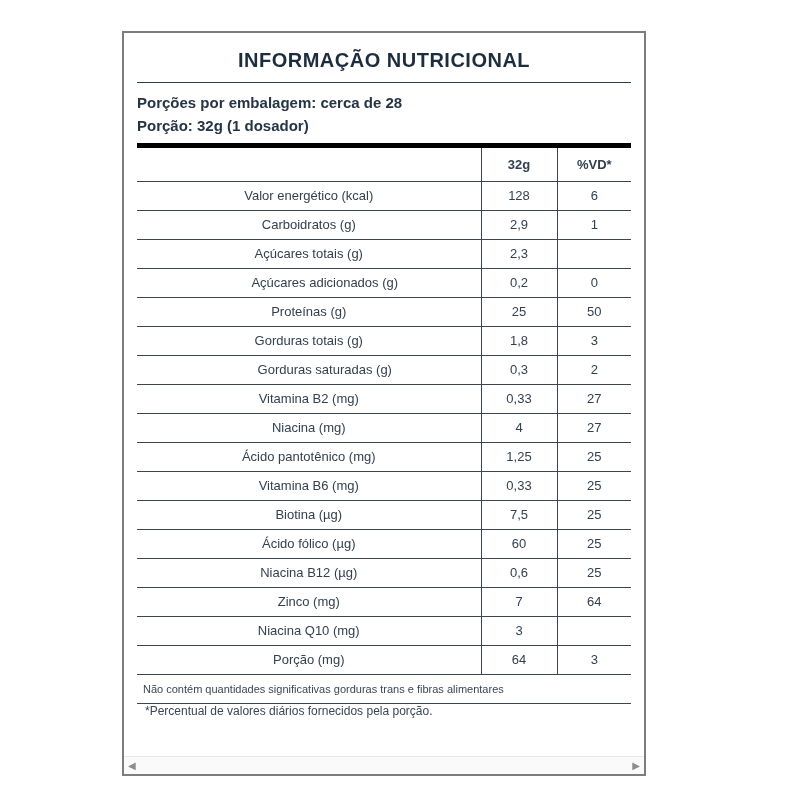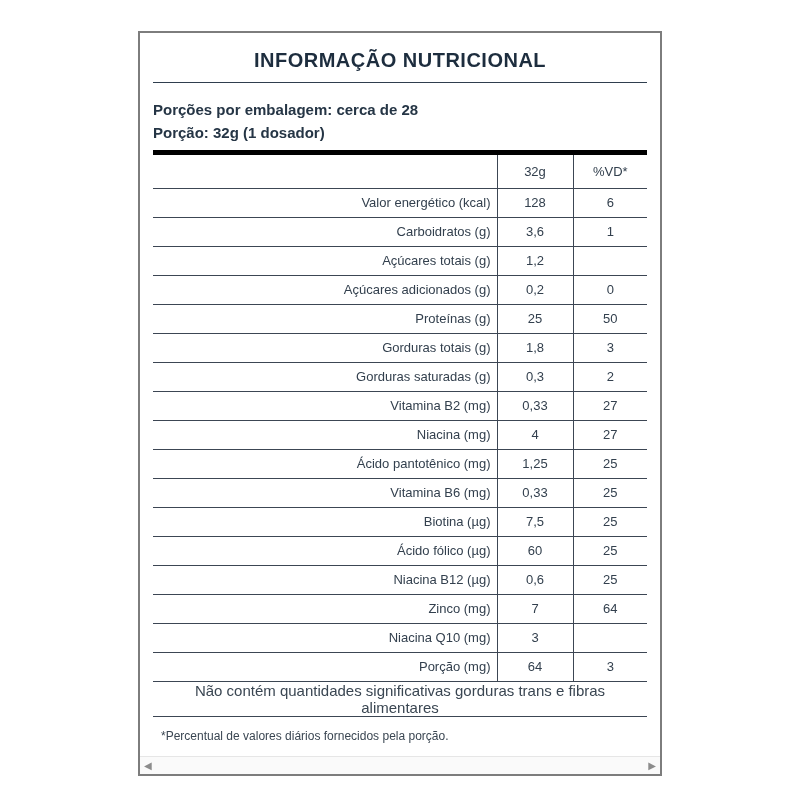--- a/index.html
+++ b/index.html
@@ -4,21 +4,21 @@
 <style>
   * { margin: 0; padding: 0; box-sizing: border-box; }
   html, body {
     width: 800px; height: 800px;
     background: #ffffff;
     font-family: "Liberation Sans", "DejaVu Sans", sans-serif;
     color: #33404e;
   }
   .label-panel {
     position: absolute;
-    left: 138px; top: 31px;
+    left: 122px; top: 31px;
     width: 524px; height: 745px;
     border: 2px solid #7d7d7d;
     background: #ffffff;
     overflow: hidden;
   }
   .content {
     padding: 14px 13px 0 13px;
   }
   .title {
     text-align: center;
@@ -26,21 +26,21 @@
     font-size: 20px;
     line-height: 26px;
     letter-spacing: 0.5px;
     color: #1d2d3e;
   }
   .title-rule {
     border: none;
     border-top: 1.5px solid #2f3e4e;
     margin-top: 9px;
   }
-  .serving-block { margin-top: 15px; }
+  .serving-block { margin-top: 8px; }
   .serving-line {
     font-weight: bold;
     font-size: 15px;
     line-height: 23px;
     color: #253545;
   }
   .heavy-rule {
     height: 5px;
     background: #000000;
     margin-top: 6px;
@@ -53,47 +53,47 @@
     color: #33404e;
   }
   table.nutrition th, table.nutrition td {
     font-weight: normal;
     padding: 0 6px;
   }
   table.nutrition thead th {
     height: 33px;
     vertical-align: middle;
     border-bottom: 1.5px solid #3c4653;
+    font-weight: bold;
   }
   table.nutrition thead th.label-col { border-bottom: 1.5px solid #3c4653; }
   table.nutrition tbody td {
     height: 29px;
     vertical-align: middle;
     border-bottom: 1px solid #3c4653;
   }
   .col-amount, .col-dv {
     width: 76px;
     text-align: center;
     border-left: 1px solid #3c4653;
   }
   .col-dv { width: 74px; }
-  td.nutrient-label { text-align: right; padding-left: 8px; }
+  td.nutrient-label { text-align: center; padding-left: 8px; }
   td.nutrient-label.indent { padding-left: 38px; }
   td.note-cell {
-    font-size: 15px;
+    font-size: 11px;
     color: #3a4652;
     height: 27px;
     padding-left: 8px;
     border-bottom: 1px solid #3c4653;
-    text-align: center;
   }
   .footnote {
     font-size: 12px;
     color: #3a4652;
-    margin-top: 12px;
+    margin-top: 0;
     padding-left: 8px;
   }
   .h-scrollbar {
     position: absolute;
     left: 0; right: 0; bottom: 0;
     height: 18px;
     background: #fafafa;
     border-top: 1px solid #e6e6e6;
     display: flex;
     align-items: center;
@@ -135,26 +135,26 @@
         </tr>
       </thead>
       <tbody id="nutrition-rows">
           <tr>
             <td class="nutrient-label">Valor energético (kcal)</td>
             <td class="col-amount">128</td>
             <td class="col-dv">6</td>
           </tr>
           <tr>
             <td class="nutrient-label">Carboidratos (g)</td>
-            <td class="col-amount">3,6</td>
+            <td class="col-amount">2,9</td>
             <td class="col-dv">1</td>
           </tr>
           <tr>
             <td class="nutrient-label">Açúcares totais (g)</td>
-            <td class="col-amount">1,2</td>
+            <td class="col-amount">2,3</td>
             <td class="col-dv"></td>
           </tr>
           <tr>
             <td class="nutrient-label indent">Açúcares adicionados (g)</td>
             <td class="col-amount">0,2</td>
             <td class="col-dv">0</td>
           </tr>
           <tr>
             <td class="nutrient-label">Proteínas (g)</td>
             <td class="col-amount">25</td>

